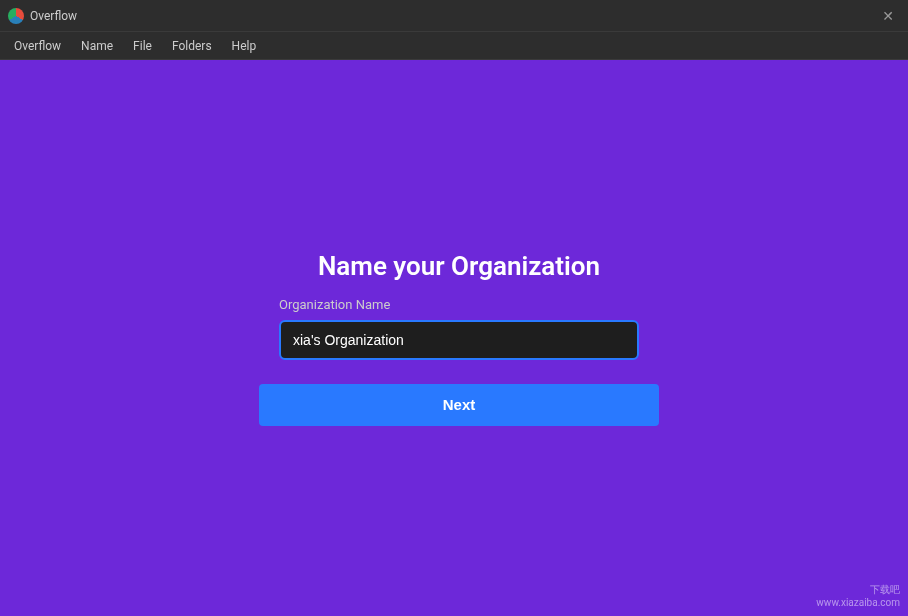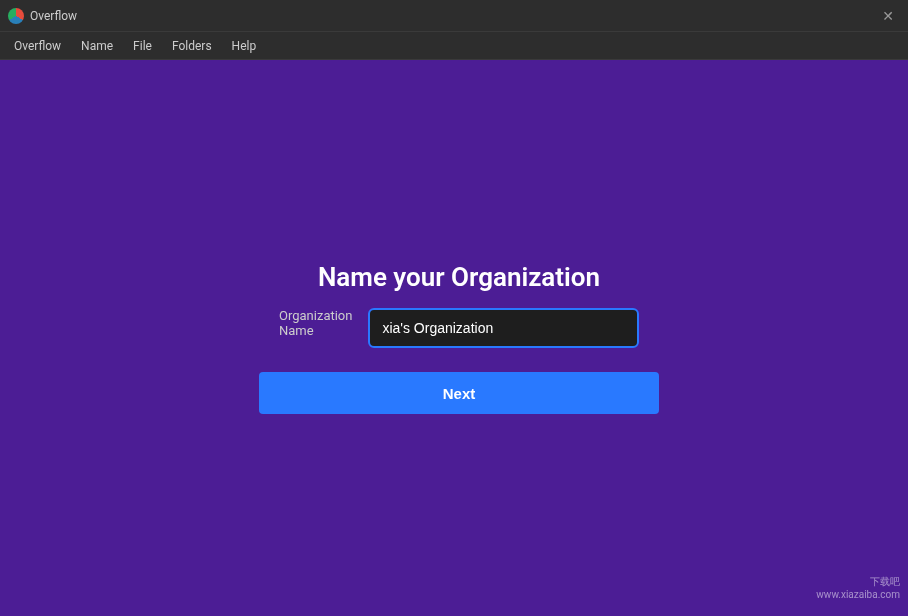--- a/index.html
+++ b/index.html
@@ -76,21 +76,21 @@
       color: #cccccc;
       font-size: 12px;
       padding: 4px 10px;
       cursor: pointer;
       border-radius: 3px;
     }
 
     
     .main-content {
       flex: 1;
-      background: #4c1d95;
+      background: #6d28d9;
       display: flex;
       align-items: center;
       justify-content: center;
       padding-left: 10px;
     }
 
     .center-panel {
       display: flex;
       flex-direction: column;
       align-items: center;
@@ -111,21 +111,21 @@
       font-size: 13px;
       text-align: center;
       line-height: 1.6;
       margin-bottom: 28px;
       max-width: 460px;
     }
 
     .form-group {
       width: 360px;
       display: flex;
-      flex-direction: row;
+      flex-direction: column;
       gap: 8px;
       margin-bottom: 16px;
     }
 
     .form-label {
       color: #cccccc;
       font-size: 13px;
     }
 
     .form-input {
@@ -148,21 +148,21 @@
       color: #ffffff;
       font-size: 15px;
       font-weight: 600;
       cursor: pointer;
       margin-top: 8px;
     }
 
     
     .watermark {
       position: fixed;
-      bottom: 16px;
+      bottom: 8px;
       right: 8px;
       color: rgba(255,255,255,0.5);
       font-size: 10px;
       text-align: right;
       pointer-events: none;
     }
   </style>
 </head>
 <body>
 

